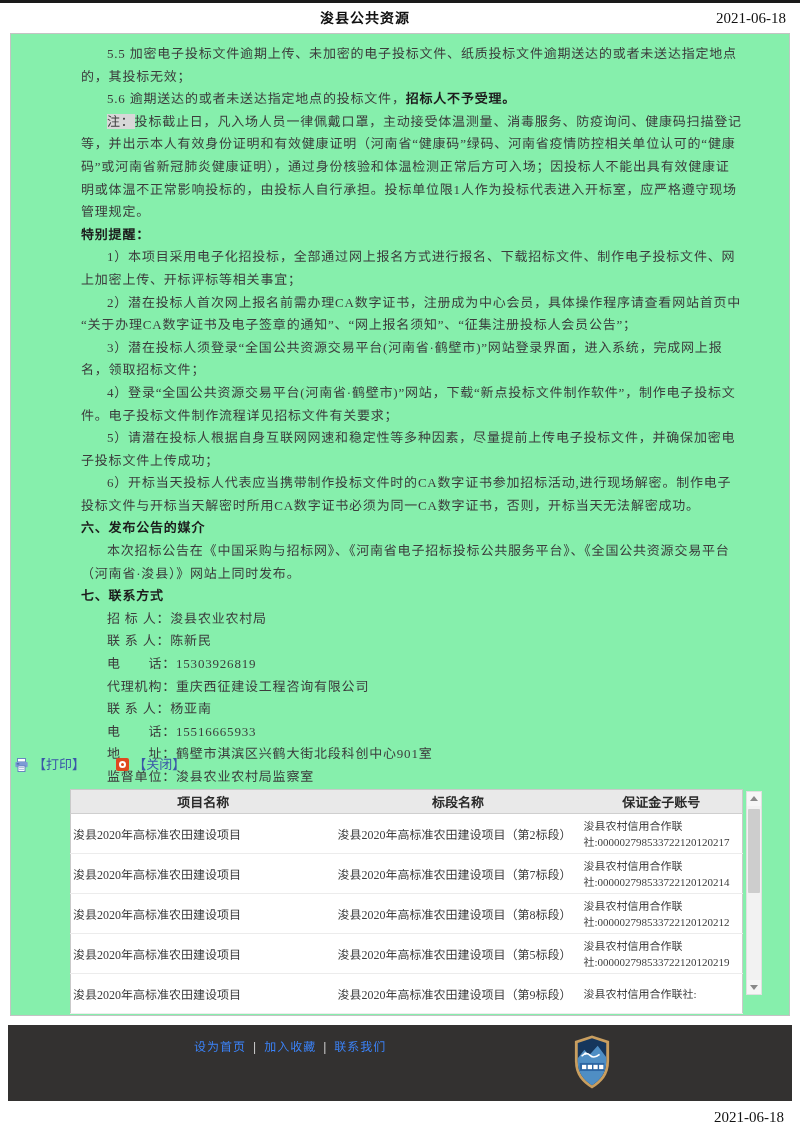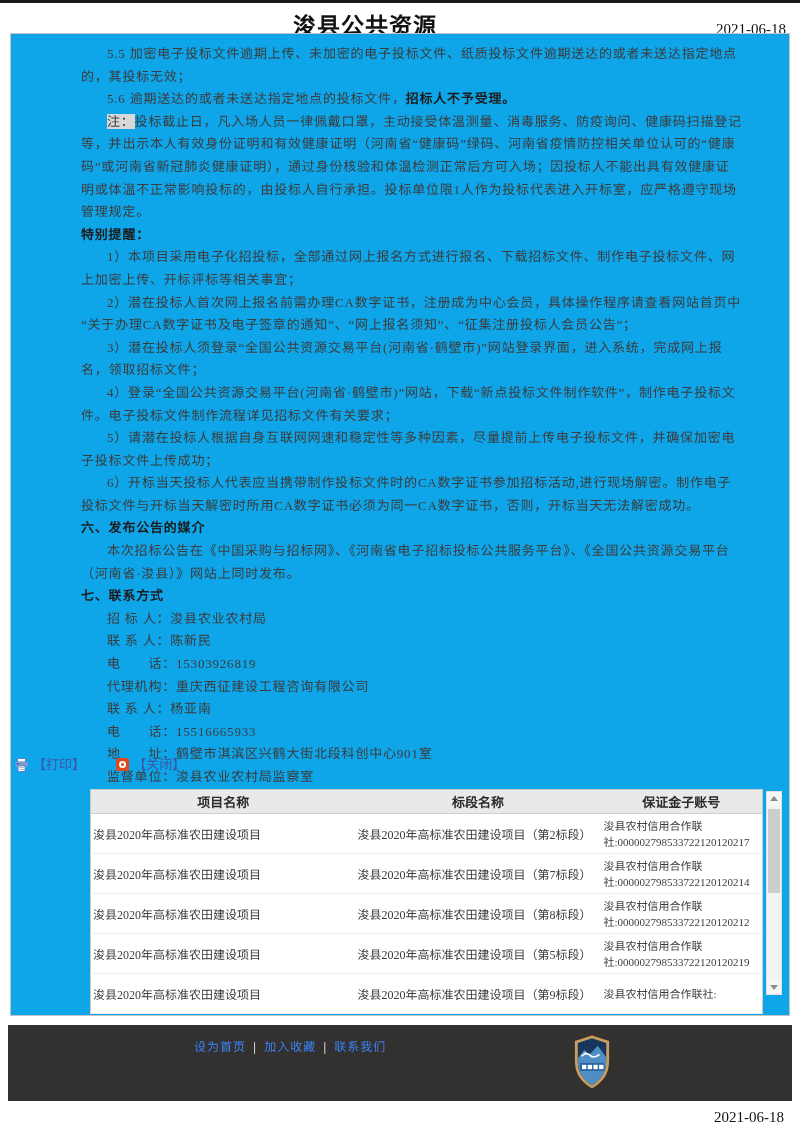--- a/index.html
+++ b/index.html
@@ -9,26 +9,26 @@
     background:#fff; overflow:hidden;
     font-family:"Liberation Serif","DejaVu Serif",serif;
     border-top:3px solid #1a1a1a;
   }
   
   .print-header {
     position:absolute; top:4px; left:0; right:0; height:24px;
     display:flex; align-items:baseline; padding:0 14px;
   }
   .ph-url  { font-size:15px; color:#111; flex:0 0 auto; }
-  .ph-title{ flex:1; text-align:center; font-size:23px; font-weight:700; color:#111; letter-spacing:1px; }
+  .ph-title{ flex:1; text-align:center; font-size:14px; font-weight:700; color:#111; letter-spacing:1px; }
   .ph-date { font-size:15px; color:#111; flex:0 0 auto; }
   
   .content-box {
     position:absolute; left:10px; top:30px; width:780px; height:983px;
-    border:1px solid #c3c3c3; background:#0ea5e9;
+    border:1px solid #c3c3c3; background:#86efac;
     padding:9px 46px 0 70px;
   }
   .article { font-size:13px; line-height:22.6px; color:#3c3c3c; letter-spacing:0.8px; }
   .article p { text-indent:2em; }
   .article .h { text-indent:0; font-weight:700; color:#1c1c1c; }
   .note-label { background:#d8d8d8; }
   .bold-seg { font-weight:700; color:#1c1c1c; }
   .contact-row { padding-left:2em; }
   
   .actions {
@@ -40,21 +40,21 @@
   .close-glyph {
     display:inline-block; width:13px; height:13px; background:#e0481f;
     border-radius:2px; position:relative; vertical-align:-2px; margin-right:4px;
   }
   .close-glyph::after {
     content:""; position:absolute; left:3px; top:3px; right:3px; bottom:3px;
     border:2px solid #fff; border-radius:50%;
   }
   
   .table-area {
-    position:absolute; left:70px; top:786px; width:692px; height:225px;margin-left:20px;
+    position:absolute; left:70px; top:786px; width:692px; height:225px;
   }
   .bid-table {
     position:absolute; left:0; top:0; width:672px; border-collapse:collapse;
     border:1px solid #c9c9c9; background:#fff; table-layout:fixed;
   }
   .bid-table th {
     height:24px; background:#e9e9e9; border-bottom:1px solid #cfcfcf;
     font-size:13px; font-weight:700; color:#2a2a2a; text-align:center;
   }
   .bid-table td {

